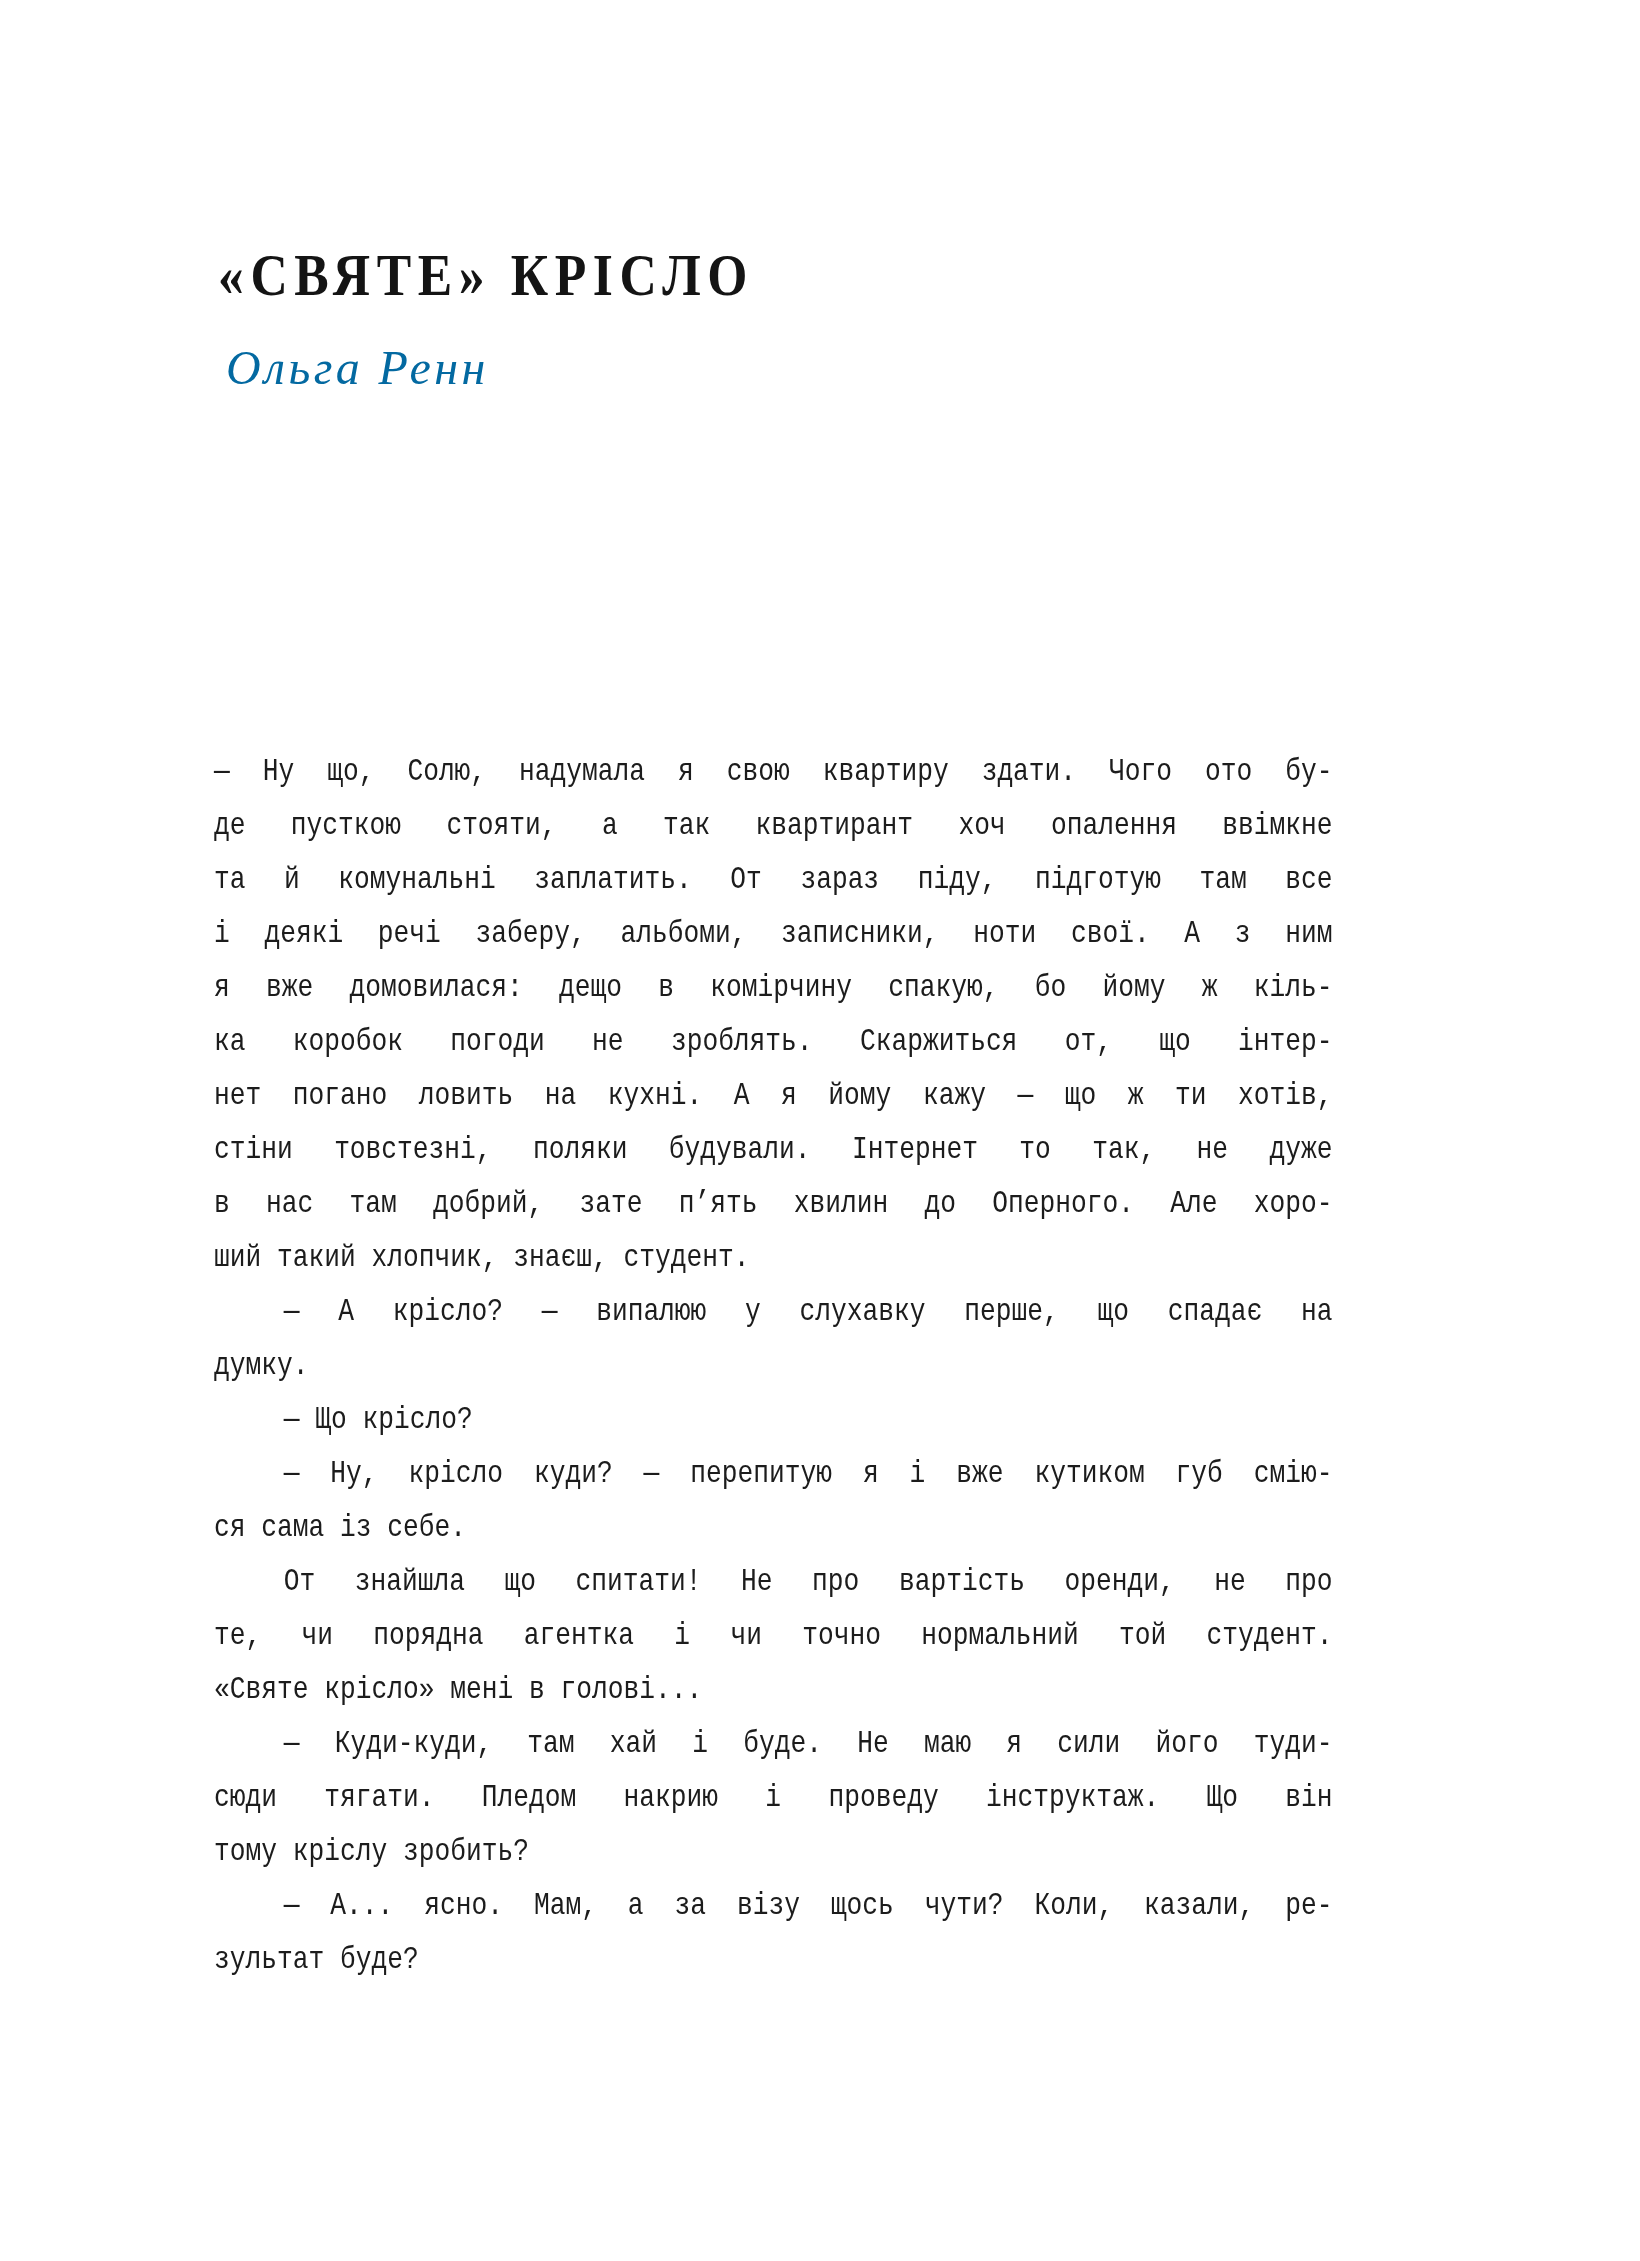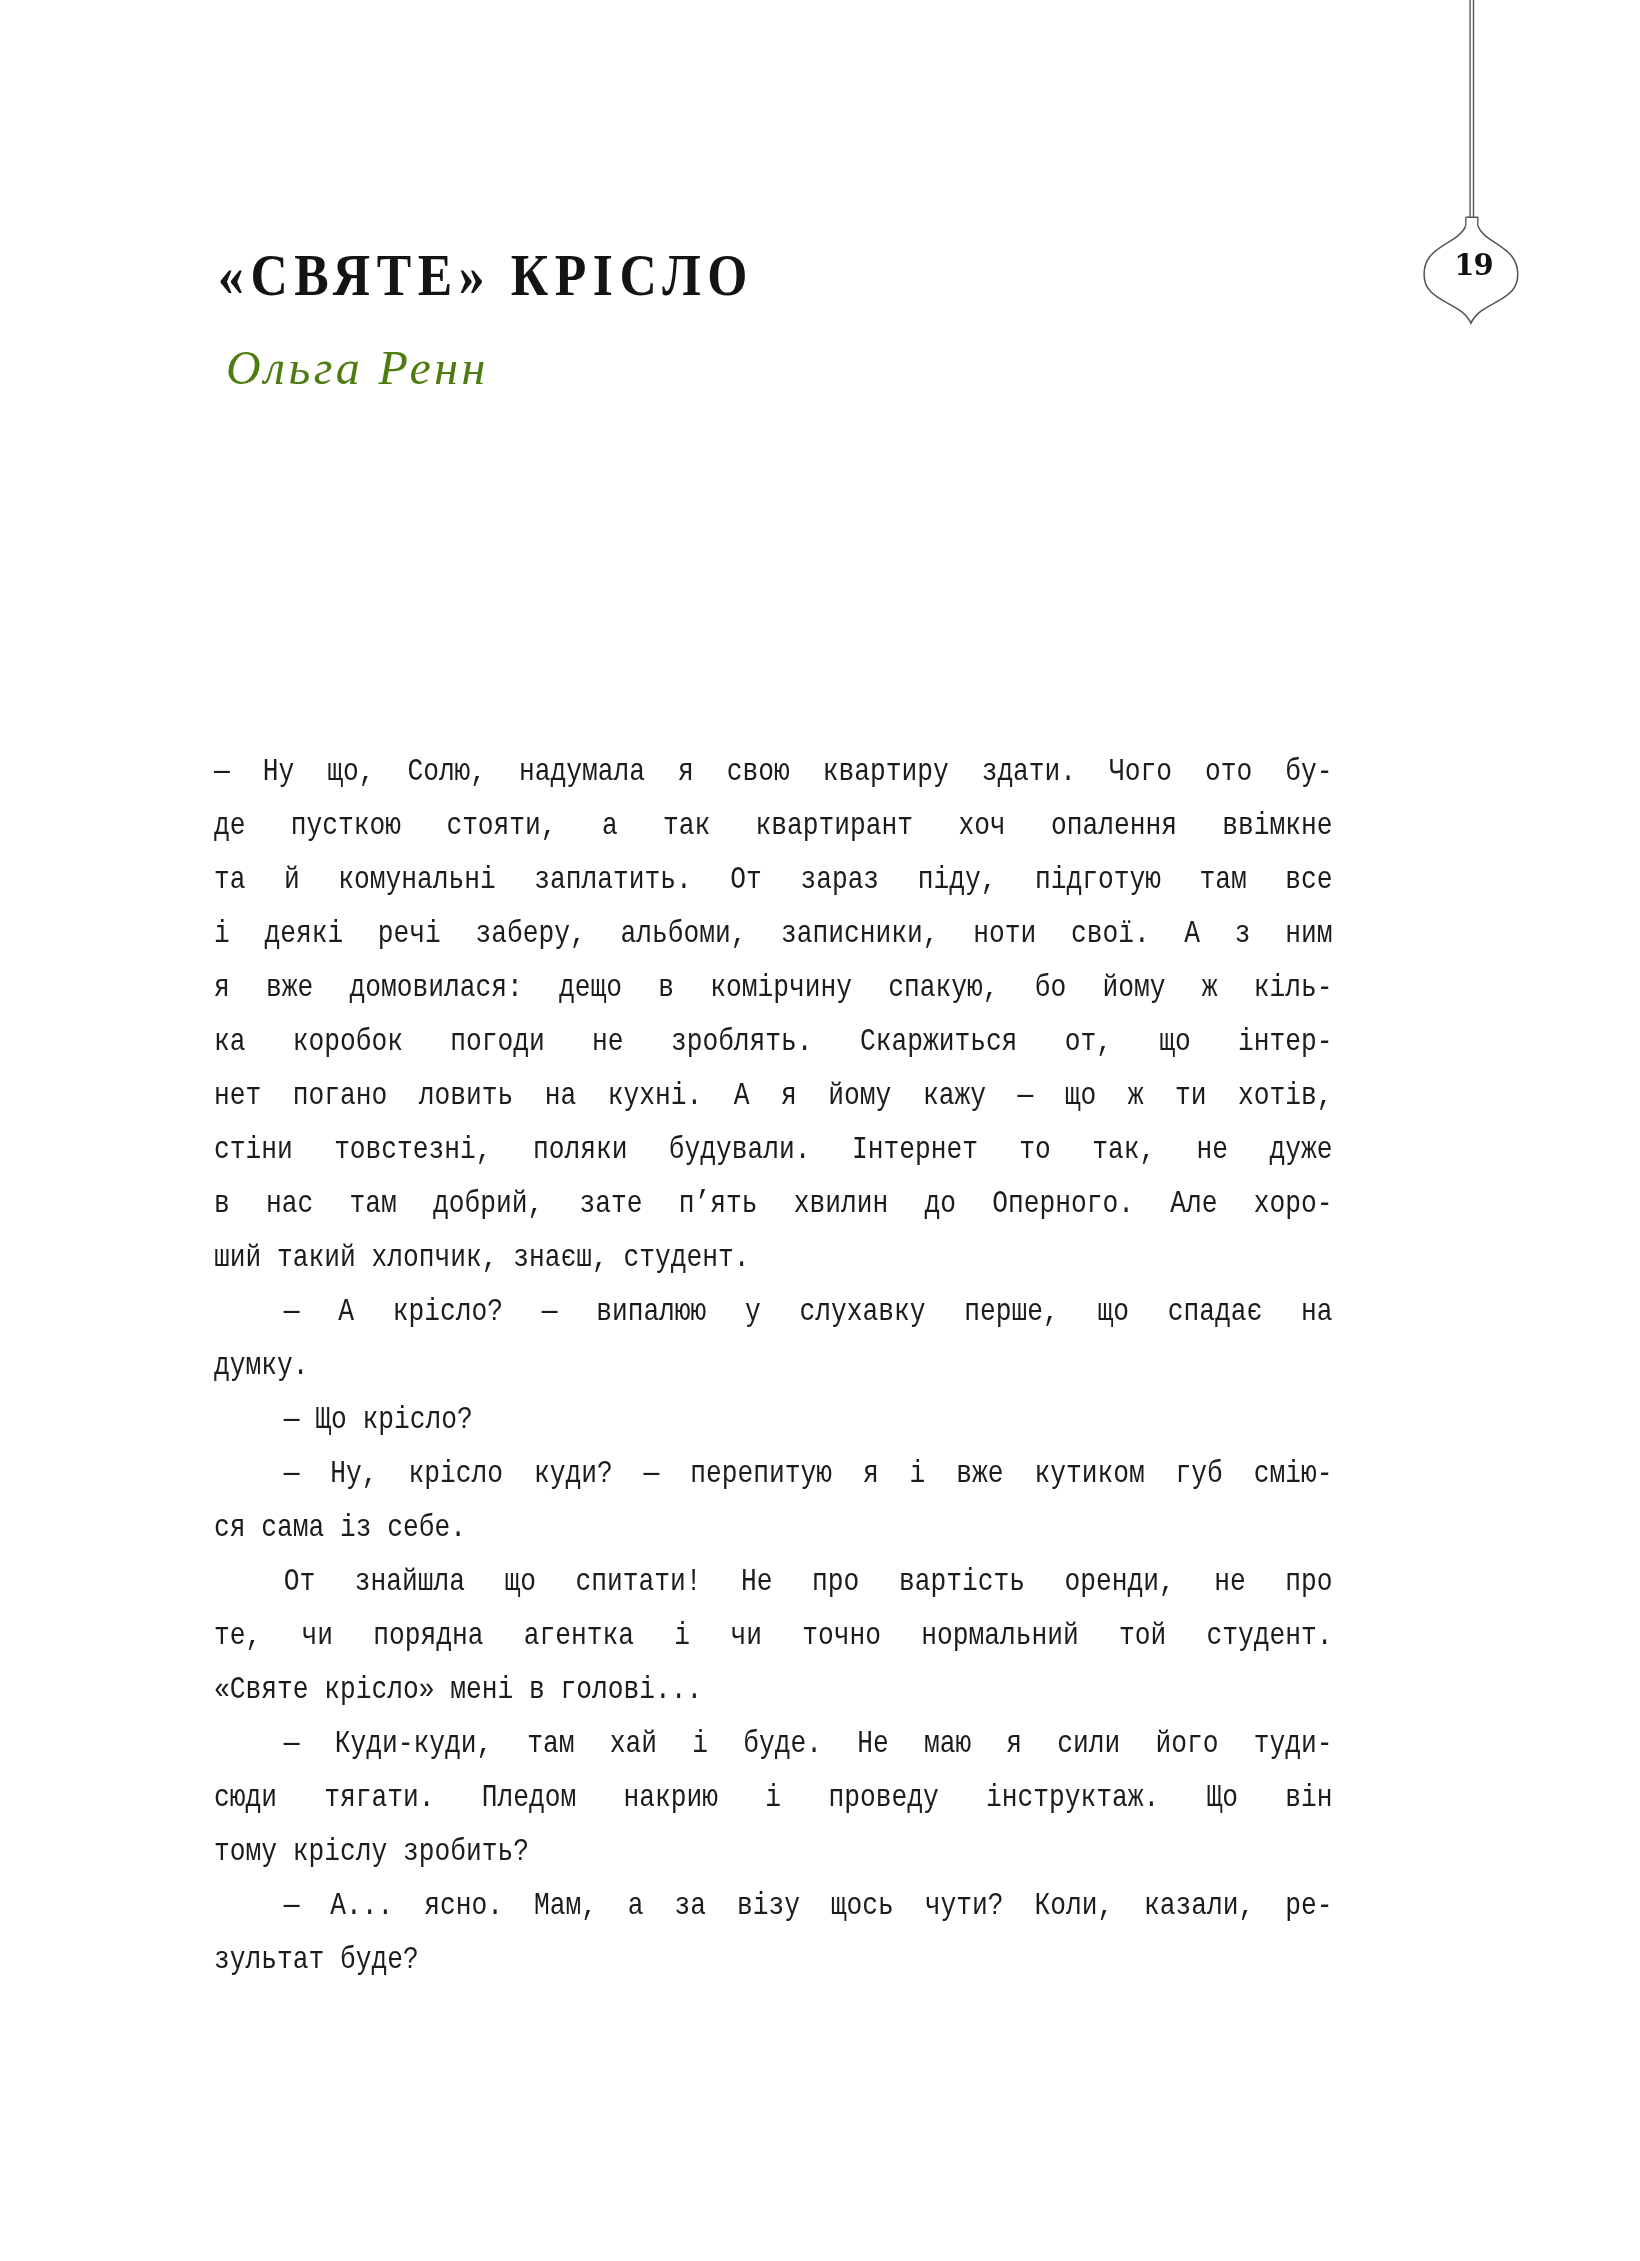--- a/index.html
+++ b/index.html
@@ -58,21 +58,21 @@
       transform-origin: left top;
     }
     .author {
       position: absolute;
       left: 226px;
       top: 340px;
       font-family: "Liberation Serif", serif;
       font-style: italic;
       font-size: 48px;
       letter-spacing: 3.4px;
-      color: #4d7c0f;
+      color: #0369a1;
       white-space: nowrap;
     }
     .body-text {
       position: absolute;
       left: 214px;
       top: 745px;
       width: 1119px;
       font-family: Liberation Mono, monospace;
       font-size: 32px;
       line-height: 54px;
@@ -94,39 +94,20 @@
     .line.indent {
       padding-left: 85px;
       width: 1279px;
     }
   </style>
 </head>
 <body>
 
 <div class="page">
 
-  <div class="ornament">
-    <svg width="103" height="325" viewBox="0 0 120 380">
-
-      <line x1="56" y1="0" x2="56" y2="254" stroke="#555" stroke-width="1.6"></line>
-      <line x1="60" y1="0" x2="60" y2="254" stroke="#555" stroke-width="1.6"></line>
-
-      <path d="M51 254 L65 254 L65 264" fill="none" stroke="#555" stroke-width="1.6"></path>
-      <path d="M51 254 L51 264" fill="none" stroke="#555" stroke-width="1.6"></path>
-
-      <path d="M51 264
-               C 45 280, 20 285, 9 300
-               C 0 312, 0 330, 9 340
-               C 22 355, 48 358, 57 378
-               C 66 358, 92 355, 105 340
-               C 114 330, 114 312, 105 300
-               C 94 285, 71 280, 65 264" fill="#fff" stroke="#555" stroke-width="1.8"></path>
-    </svg>
-    <div class="page-number">19</div>
-  </div>
 
   <div class="title">«СВЯТЕ» КРІСЛО</div>
   <div class="author">Ольга Ренн</div>
 
   <div class="body-text">
     <span class="line">— Ну що, Солю, надумала я свою квартиру здати. Чого ото бу-</span>
     <span class="line">де пусткою стояти, а так квартирант хоч опалення ввімкне</span>
     <span class="line">та й комунальні заплатить. От зараз піду, підготую там все</span>
     <span class="line">і деякі речі заберу, альбоми, записники, ноти свої. А з ним</span>
     <span class="line">я вже домовилася: дещо в комірчину спакую, бо йому ж кіль-</span>

